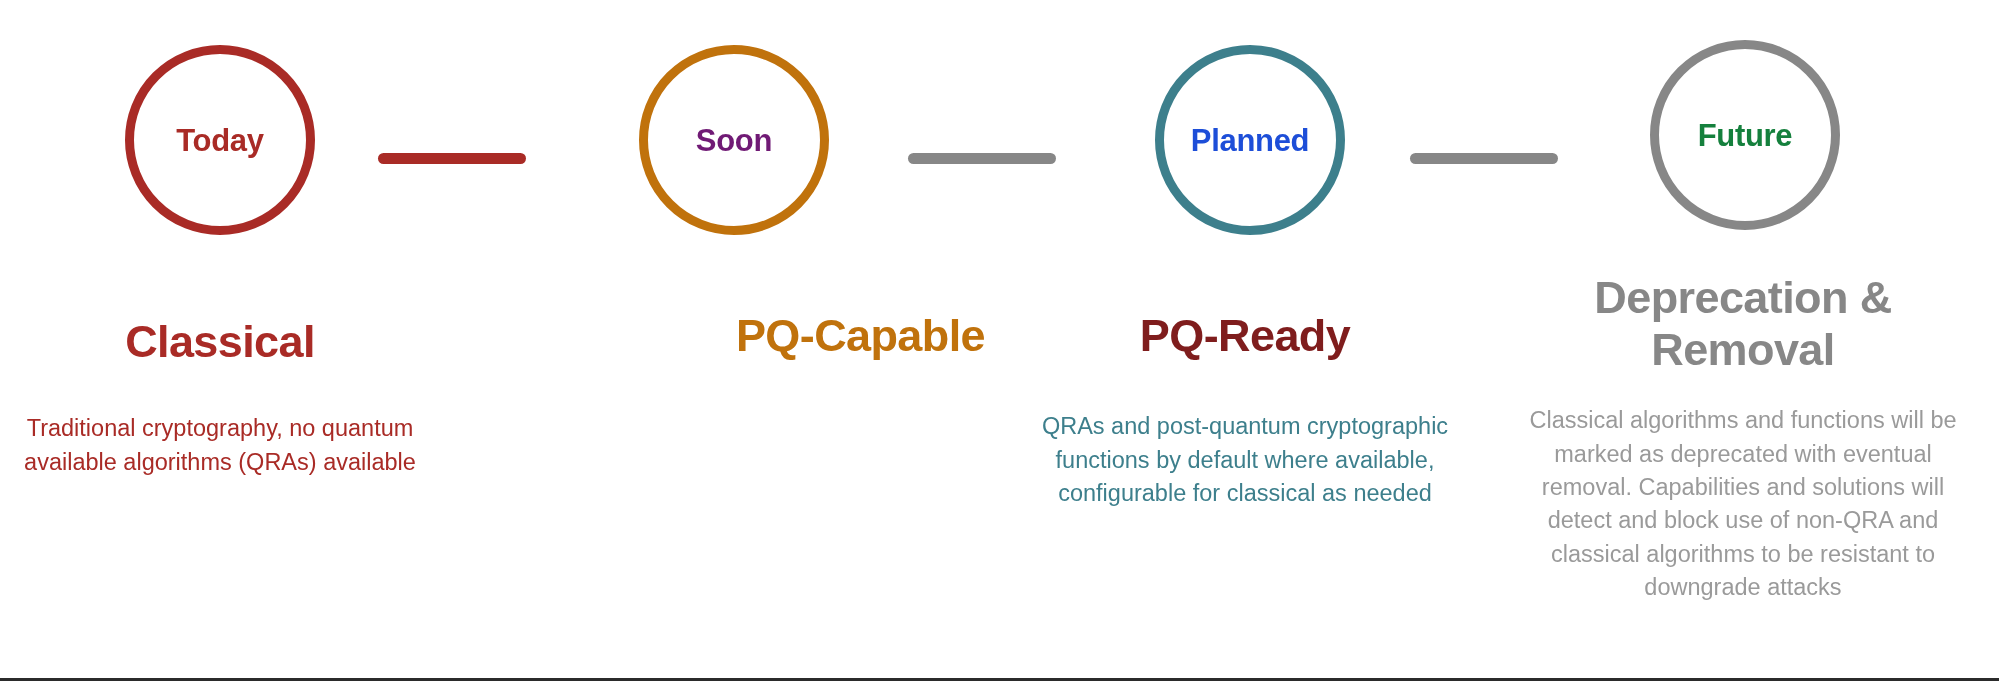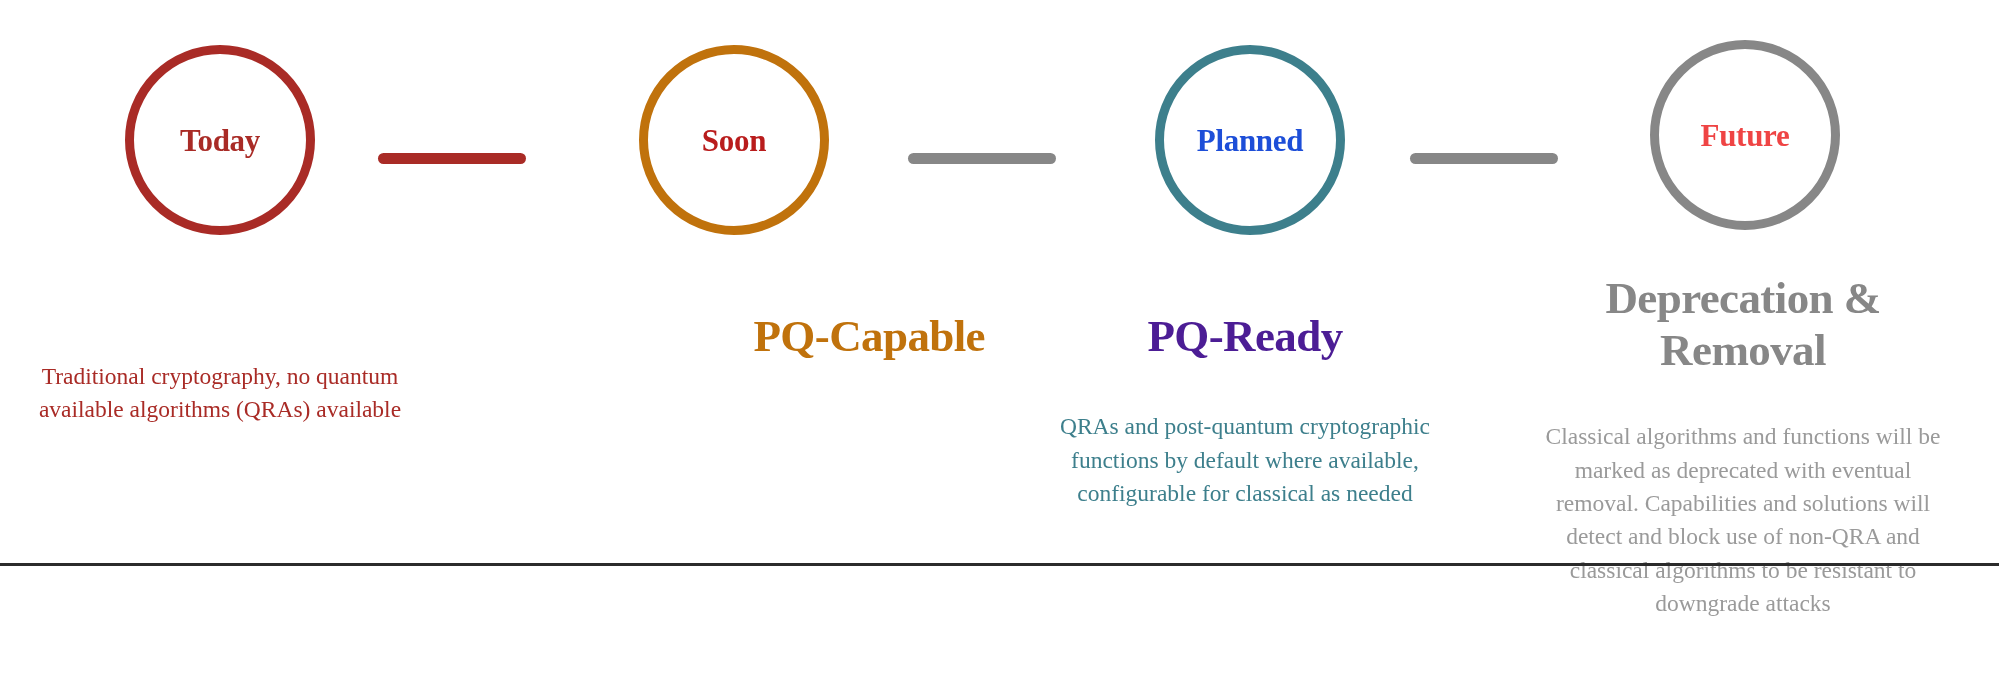--- a/index.html
+++ b/index.html
@@ -11,23 +11,22 @@
     width: 1999px;
     height: 681px;
     overflow: hidden;
     font-family: "Liberation Sans", sans-serif;
     position: relative;
   }
 
   #stage {
     position: relative;
     width: 1999px;
-    height: 566px;
+    height: 681px;
     background: #ffffff;
-    font-family: Liberation Serif, serif;
   }
 
   
   .track {
     position: absolute;
     left: 0;
     top: 0;
     width: 1999px;
     height: 260px;
   }
@@ -99,58 +98,59 @@
 
   <div class="track">
 
     <div class="node" style="left: 125px; top: 45px; width: 190px; height: 190px; border: 9px solid rgb(169, 43, 38);">
       <span class="node-label" style="color: rgb(169, 43, 38);">Today</span>
     </div>
 
     <div class="connector" style="left: 378px; top: 153px; width: 148px; background: rgb(169, 43, 38);"></div>
 
     <div class="node" style="left: 639px; top: 45px; width: 190px; height: 190px; border: 9px solid rgb(192, 114, 12);">
-      <span class="node-label" style="color: #b91c1c;">Soon</span>
+      <span class="node-label" style="color: #701a75;">Soon</span>
     </div>
 
     <div class="connector" style="left: 908px; top: 153px; width: 148px; background: rgb(135, 135, 135);"></div>
 
     <div class="node" style="left: 1155px; top: 45px; width: 190px; height: 190px; border: 9px solid rgb(61, 127, 140);">
       <span class="node-label" style="color: #1d4ed8;">Planned</span>
     </div>
 
     <div class="connector" style="left: 1410px; top: 153px; width: 148px; background: rgb(135, 135, 135);"></div>
 
     <div class="node" style="left: 1650px; top: 40px; width: 190px; height: 190px; border: 9px solid rgb(135, 135, 135);">
-      <span class="node-label" style="color: #ef4444;">Future</span>
+      <span class="node-label" style="color: #15803d;">Future</span>
     </div>
   </div>
 
   <div class="columns">
 
     <div class="col" style="left:0px; top:316px; width:440px;">
+      <p class="col-heading" style="color: rgb(169, 43, 38);">Classical</p>
       <p class="col-body" style="margin-top: 44px; color: rgb(169, 43, 38);">Traditional cryptography, no quantum
 available algorithms (QRAs) available</p>
     </div>
 
     <div class="col" style="left:455px; top:310px; width:530px;">
       <p class="col-heading" style="color: rgb(192, 114, 12); text-align: right;">PQ-Capable</p>
     </div>
 
     <div class="col" style="left:1000px; top:310px; width:490px;">
-      <p class="col-heading" style="color: #4c1d95;">PQ-Ready</p>
+      <p class="col-heading" style="color: #7f1d1d;">PQ-Ready</p>
       <p class="col-body" style="margin-top: 48px; color: rgb(61, 127, 140);">QRAs and post-quantum cryptographic
 functions by default where available,
 configurable for classical as needed</p>
     </div>
 
     <div class="col" style="left:1508px; top:272px; width:470px;">
       <p class="col-heading" style="color: rgb(135, 135, 135);">Deprecation &amp;
 Removal</p>
-      <p class="col-body" style="margin-top: 44px; color: rgb(154, 154, 154);">Classical algorithms and functions will be
+      <p class="col-body" style="margin-top: 28px; color: rgb(154, 154, 154);">Classical algorithms and functions will be
 marked as deprecated with eventual
 removal. Capabilities and solutions will
 detect and block use of non-QRA and
 classical algorithms to be resistant to
 downgrade attacks</p>
     </div>
   </div>
 
   <div class="baseline" style="background: rgb(43, 43, 43);"></div>
 </div>

